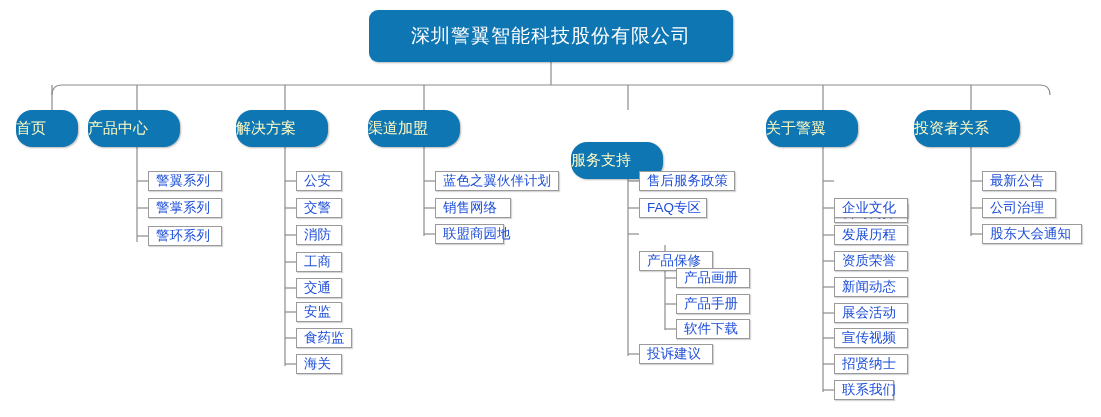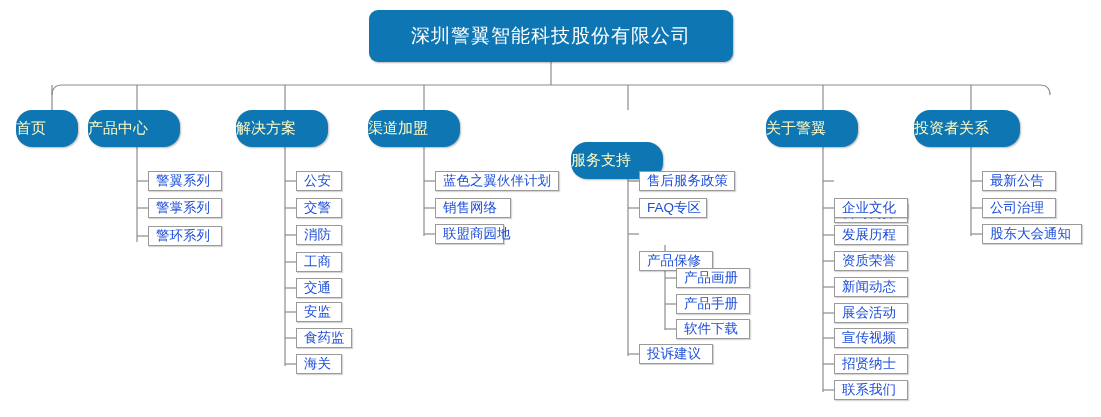--- a/index.html
+++ b/index.html
@@ -245,21 +245,21 @@
   </div>
   <div class="leaf" style="left:834px;top:303px;width:74px;">
     <span>展会活动</span>
   </div>
   <div class="leaf" style="left:834px;top:328px;width:74px;">
     <span>宣传视频</span>
   </div>
   <div class="leaf" style="left:834px;top:354px;width:74px;">
     <span>招贤纳士</span>
   </div>
-  <div class="leaf" style="left:834px;top:380px;width:74px;">
+  <div class="leaf" style="left:834px;top:380px;width:60px;">
     <span>联系我们</span>
   </div>
 
   <div class="leaf" style="left:982px;top:171px;width:74px;">
     <span>最新公告</span>
   </div>
   <div class="leaf" style="left:982px;top:198px;width:74px;">
     <span>公司治理</span>
   </div>
   <div class="leaf" style="left:982px;top:224px;width:100px;">

